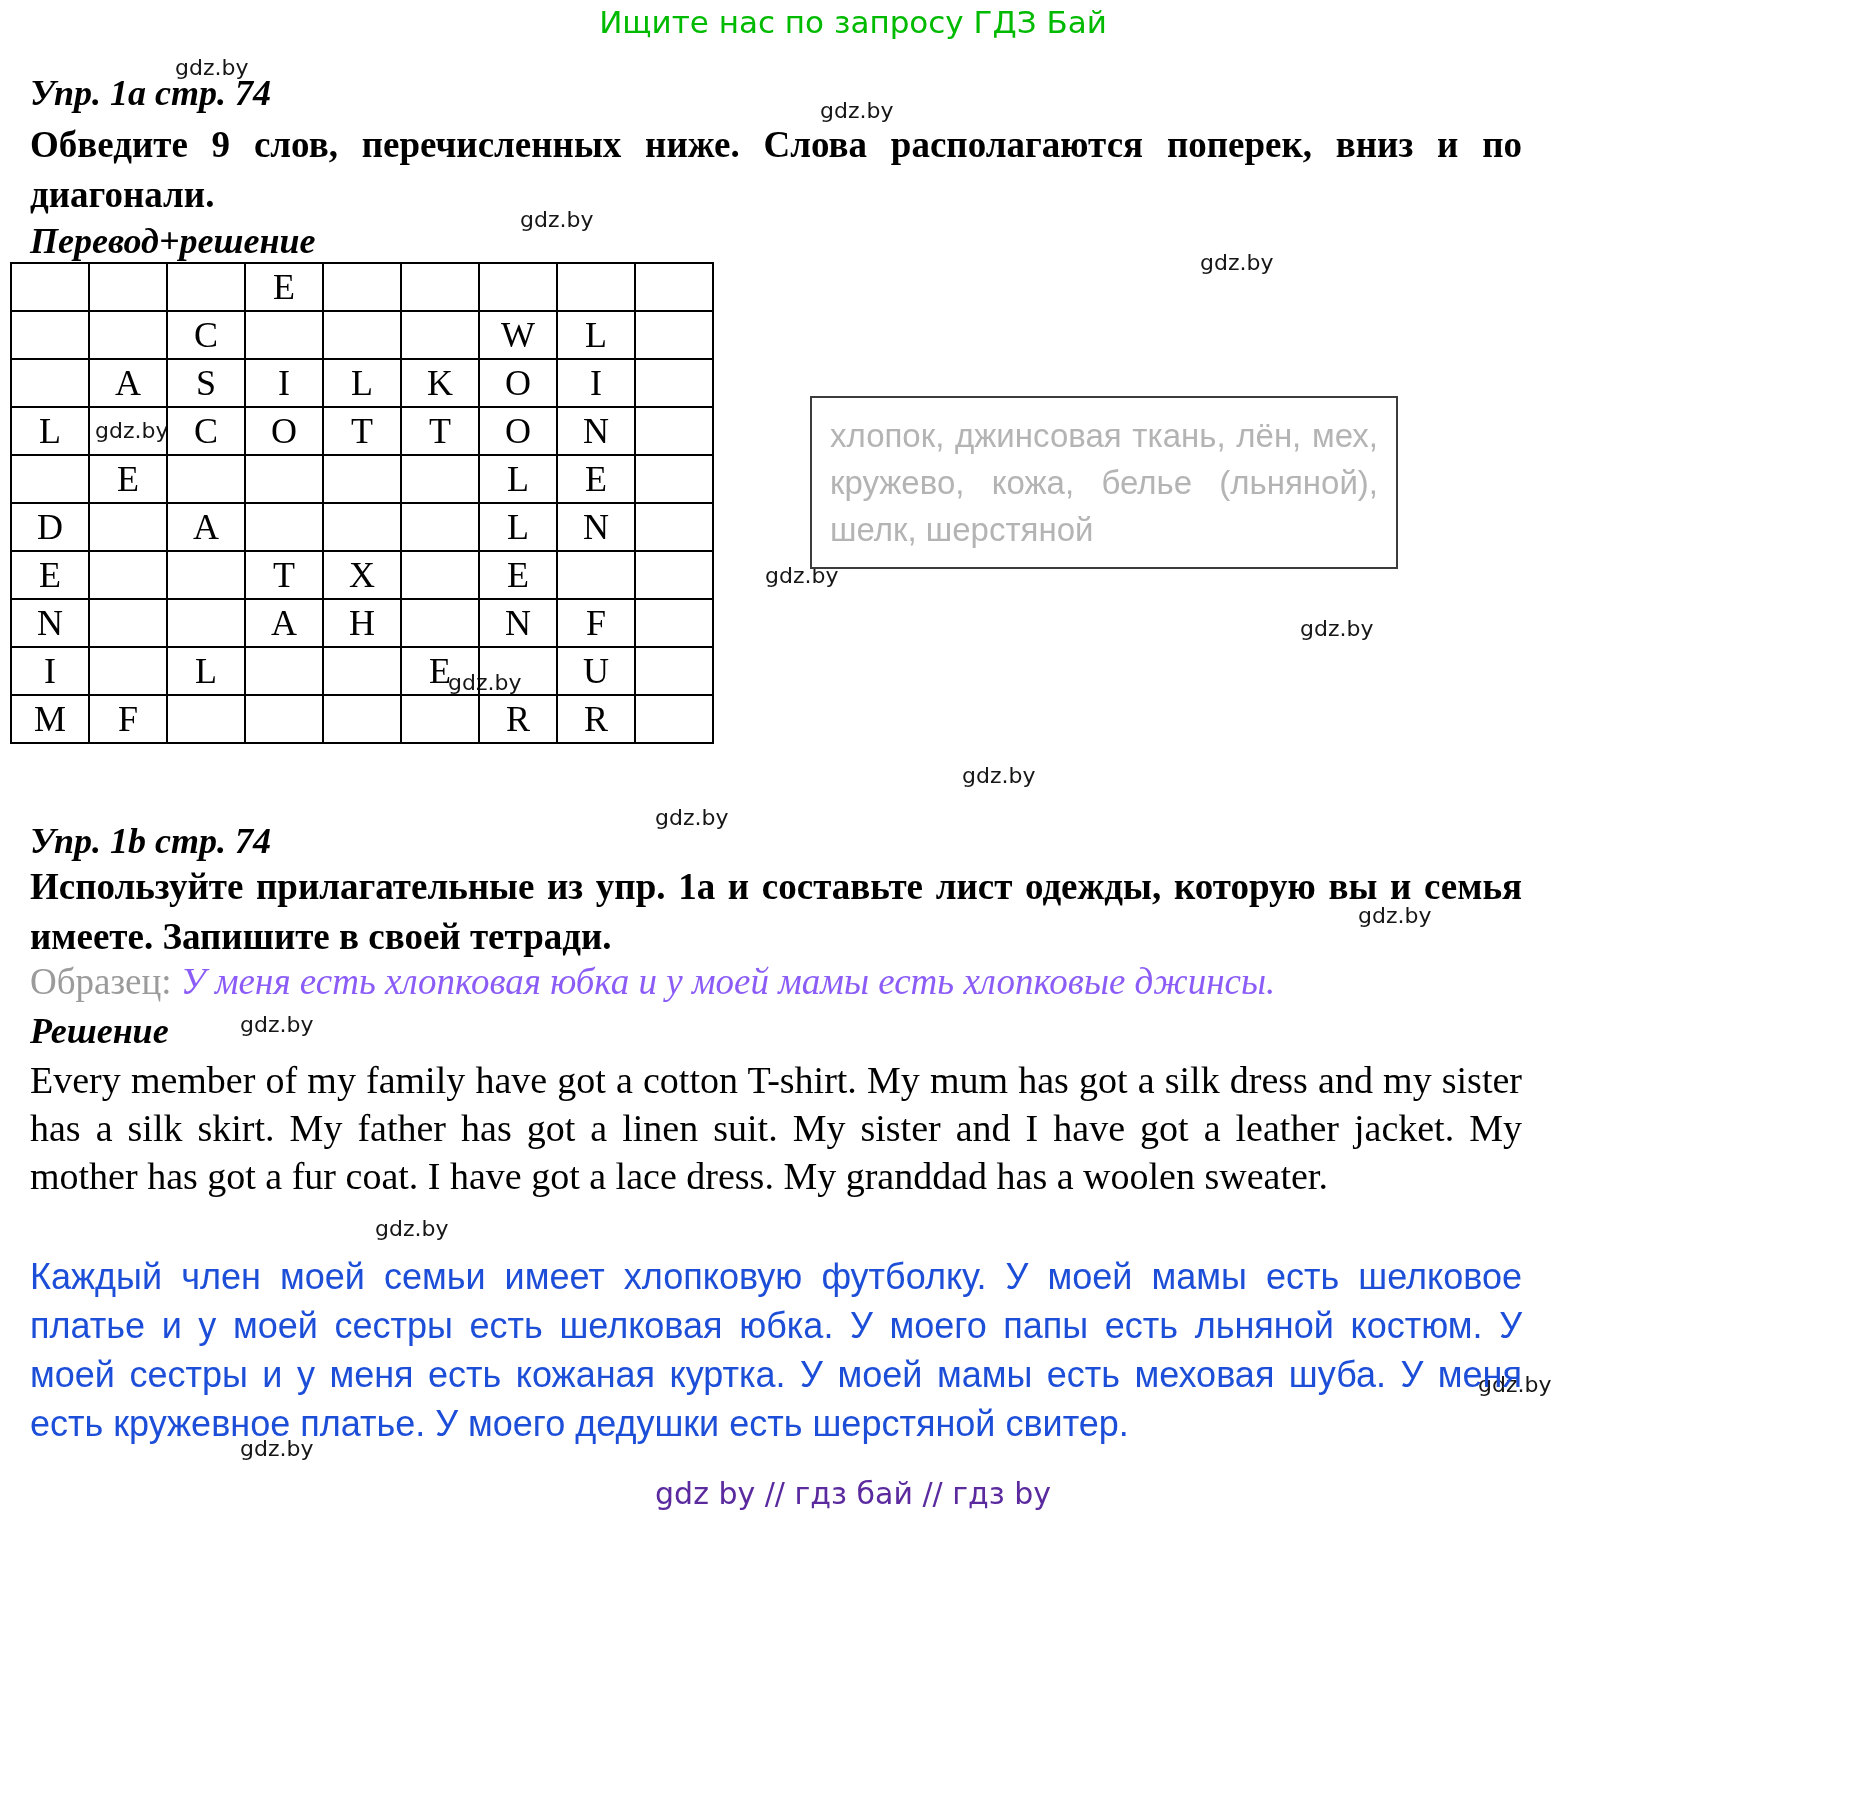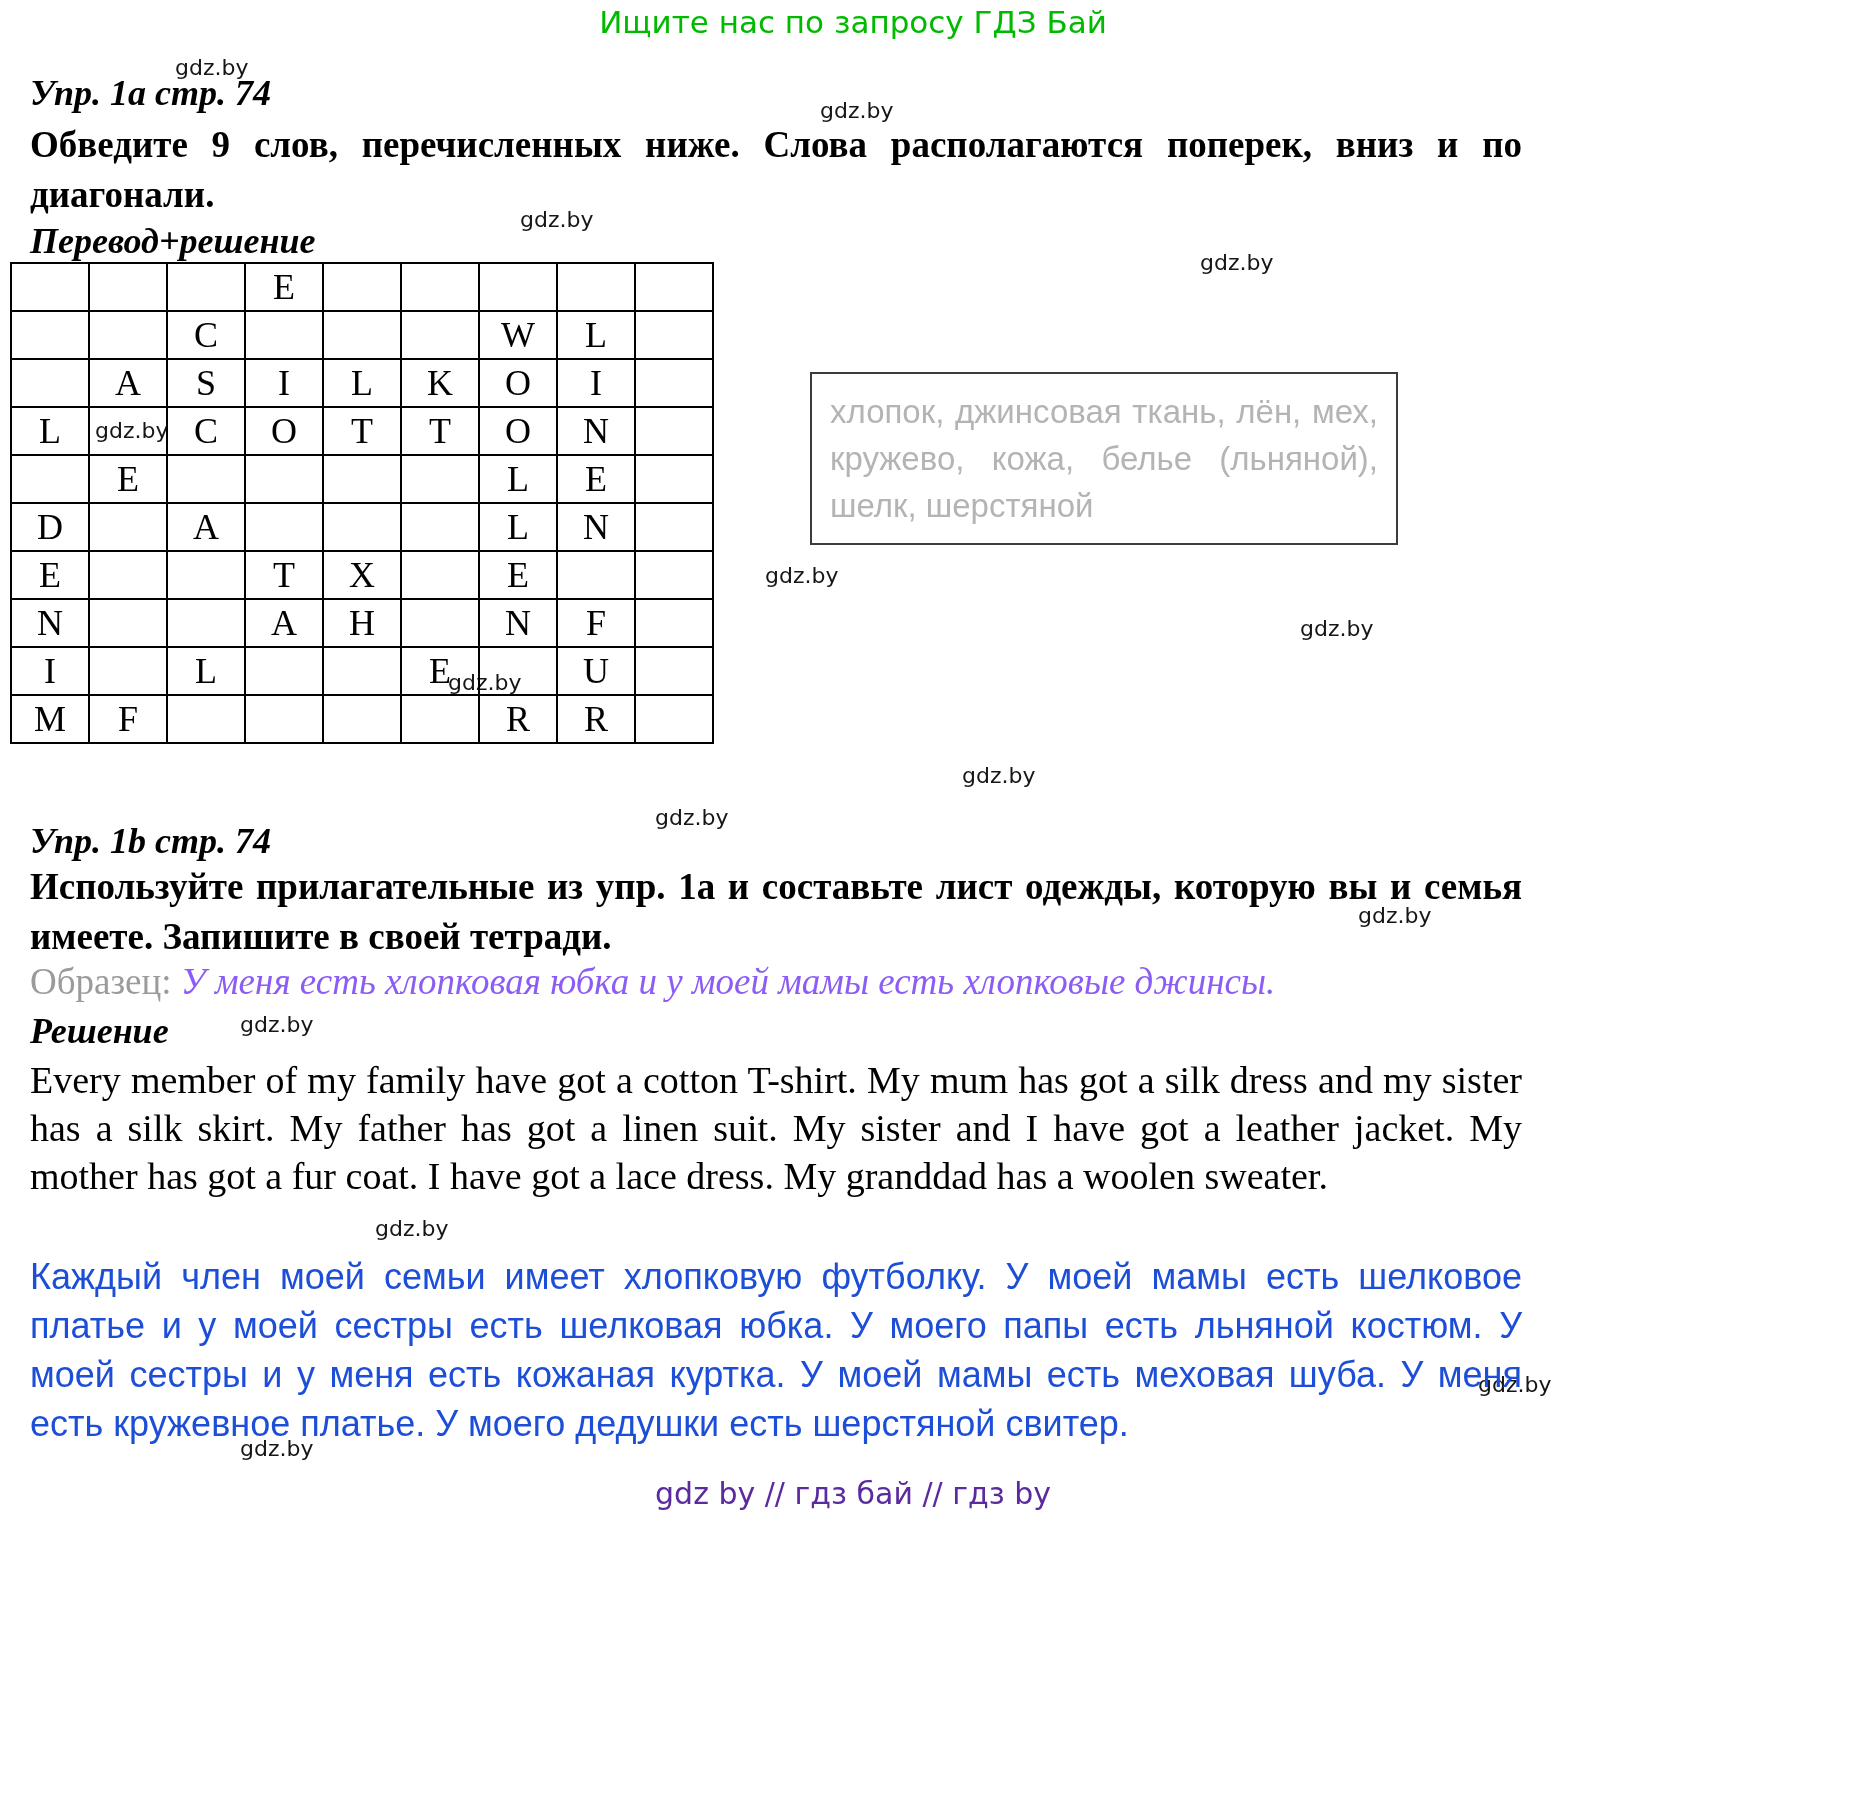--- a/index.html
+++ b/index.html
@@ -25,21 +25,21 @@
     font-size:37px; line-height:50px; text-align:justify;
   }
   .task.a { top:120px; }
   .task.b { top:862px; }
   table.ws { position:absolute; left:10px; top:262px; border-collapse:collapse; }
   table.ws td {
     width:76px; height:46px; border:2px solid #000; padding:0;
     text-align:center; vertical-align:middle; font-size:36px; font-family:"Liberation Serif", serif;
   }
   .hintbox {
-    position:absolute; left:810px; top:372px; width:548px;
+    position:absolute; left:810px; top:396px; width:548px;
     border:2px solid #3c3c3c; padding:14px 18px;
     font-family:"Liberation Sans", sans-serif; font-size:33px; line-height:47px;
     color:#b4b4b4; text-align:justify;
   }
   .sample { position:absolute; left:30px; top:960px; font-size:37px; white-space:nowrap; }
   .sample .label { color:#9b9b9b; }
   .sample .text { font-style:italic; color:#8b5cf6; }
   .para-en {
     position:absolute; left:30px; top:1056px; width:1492px;
     font-size:38px; line-height:48px; text-align:justify; color:#000;

